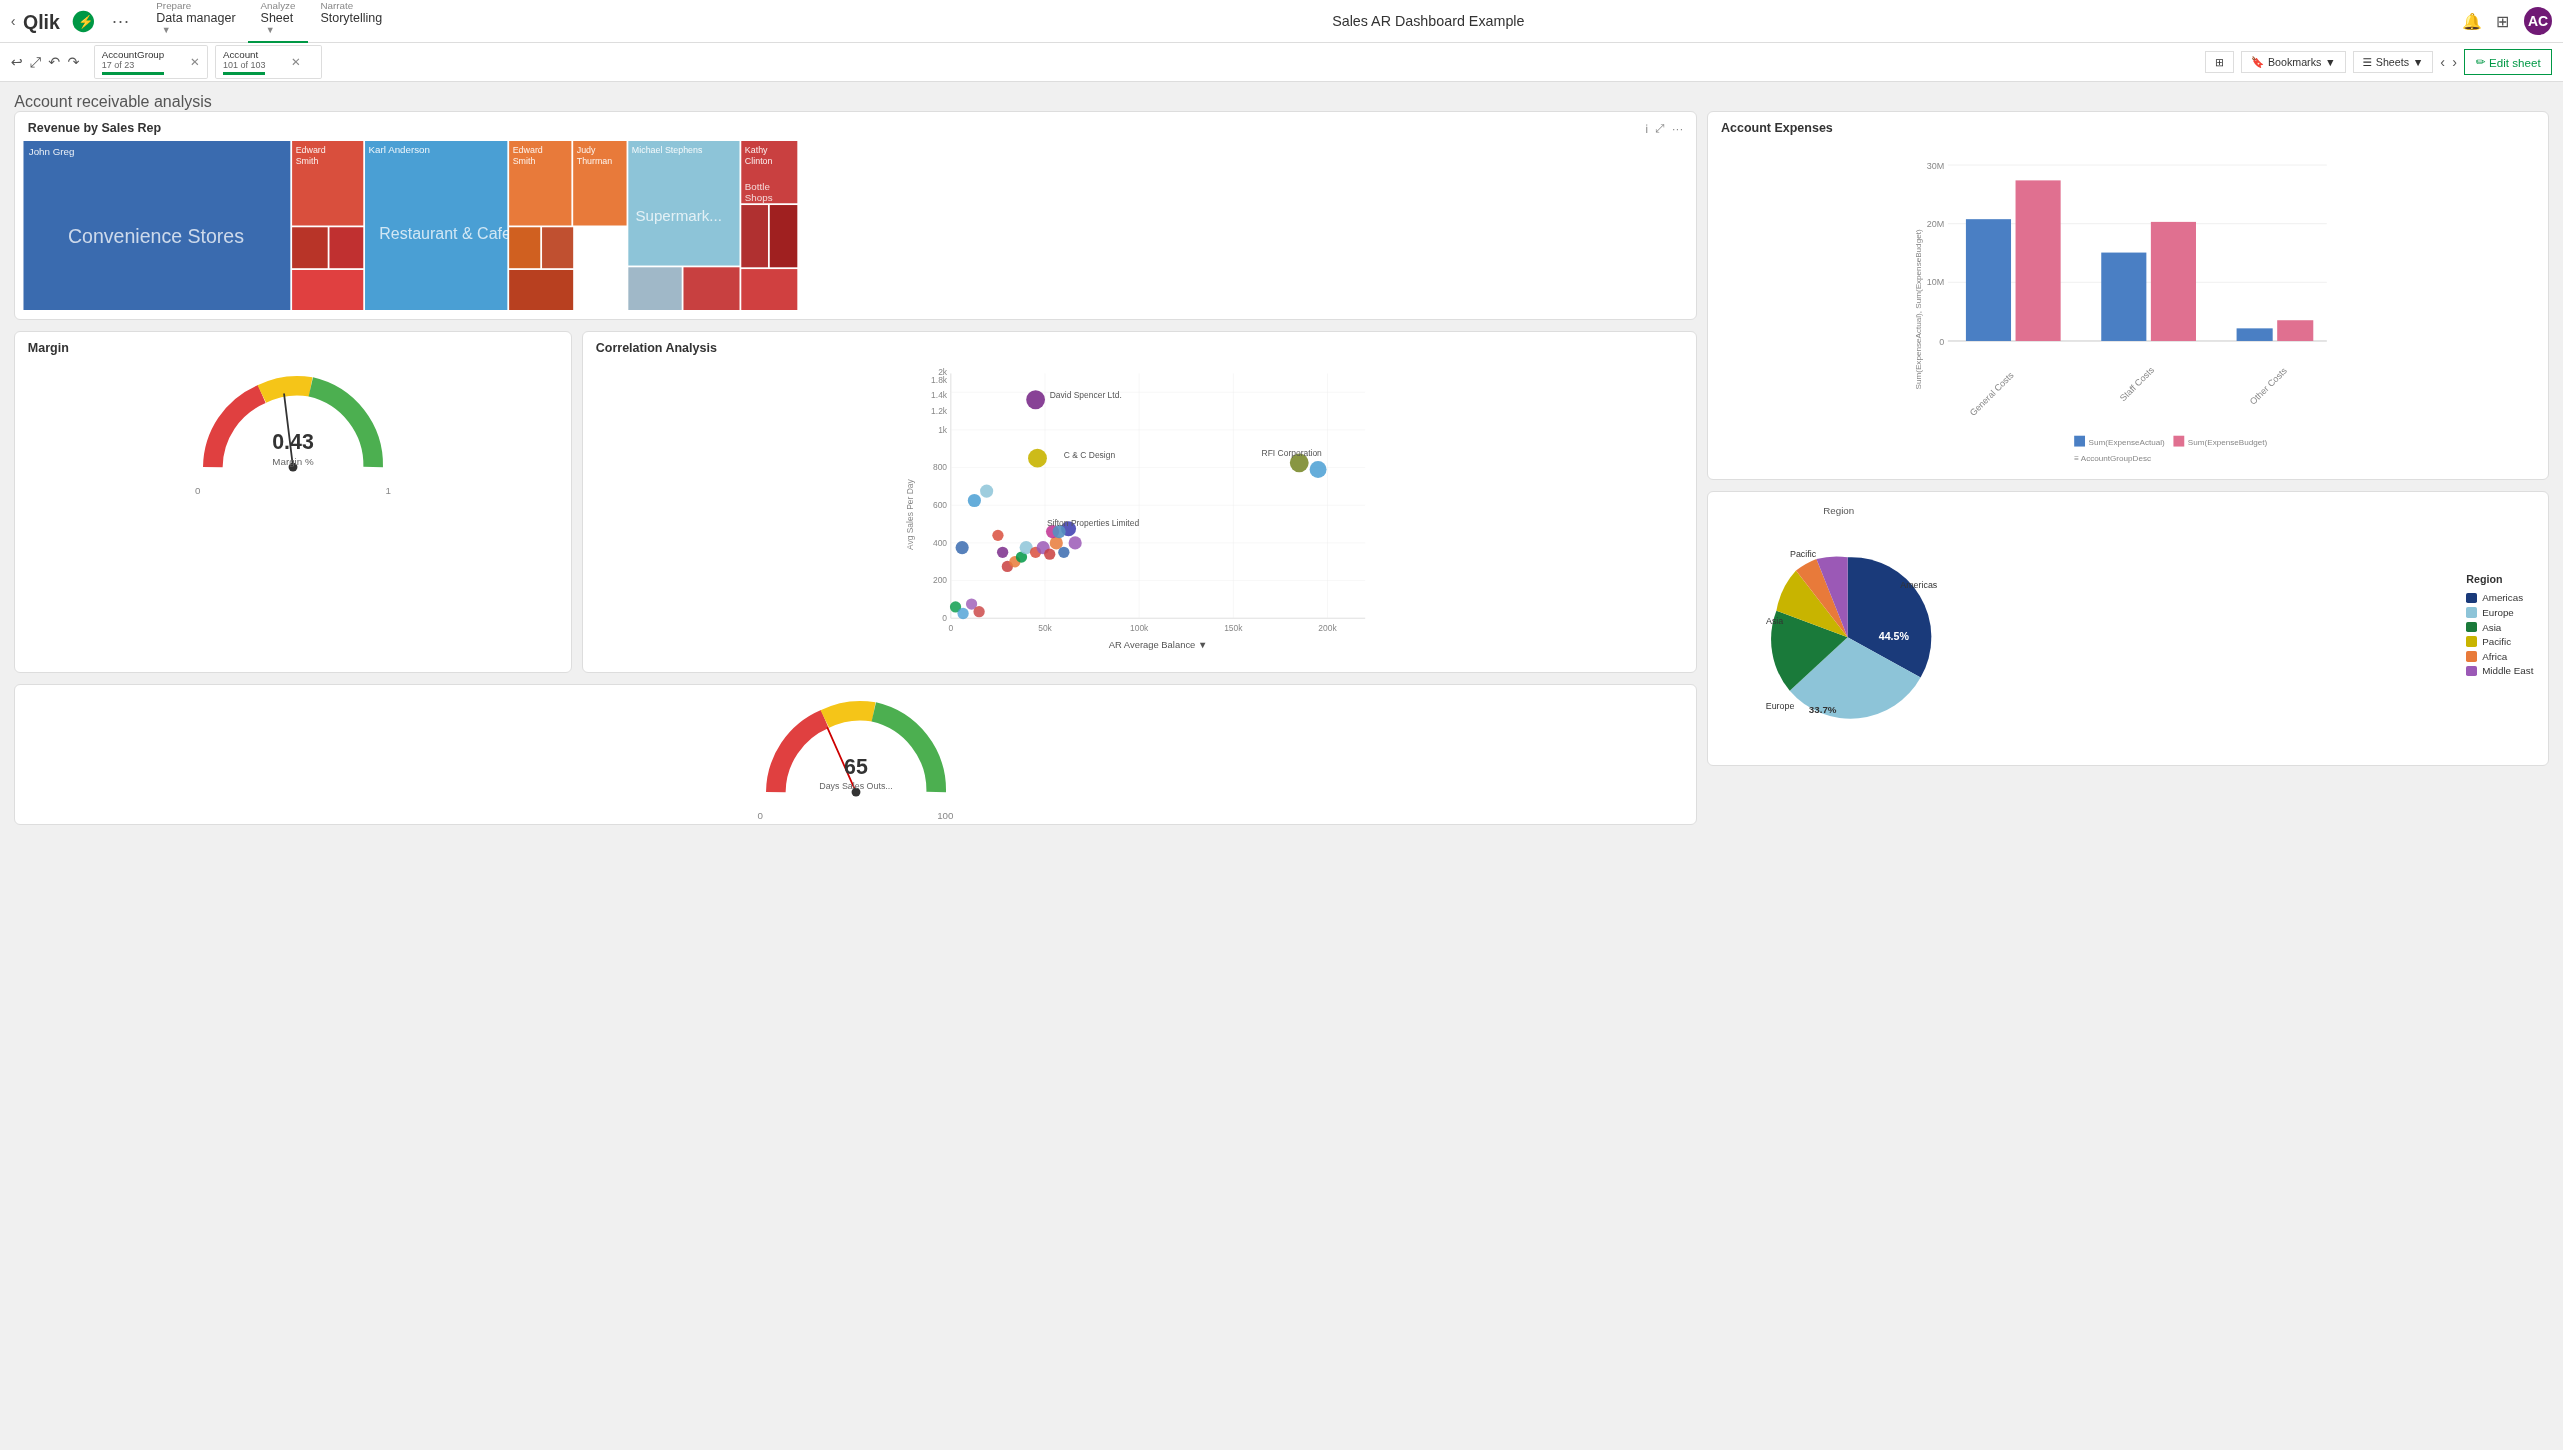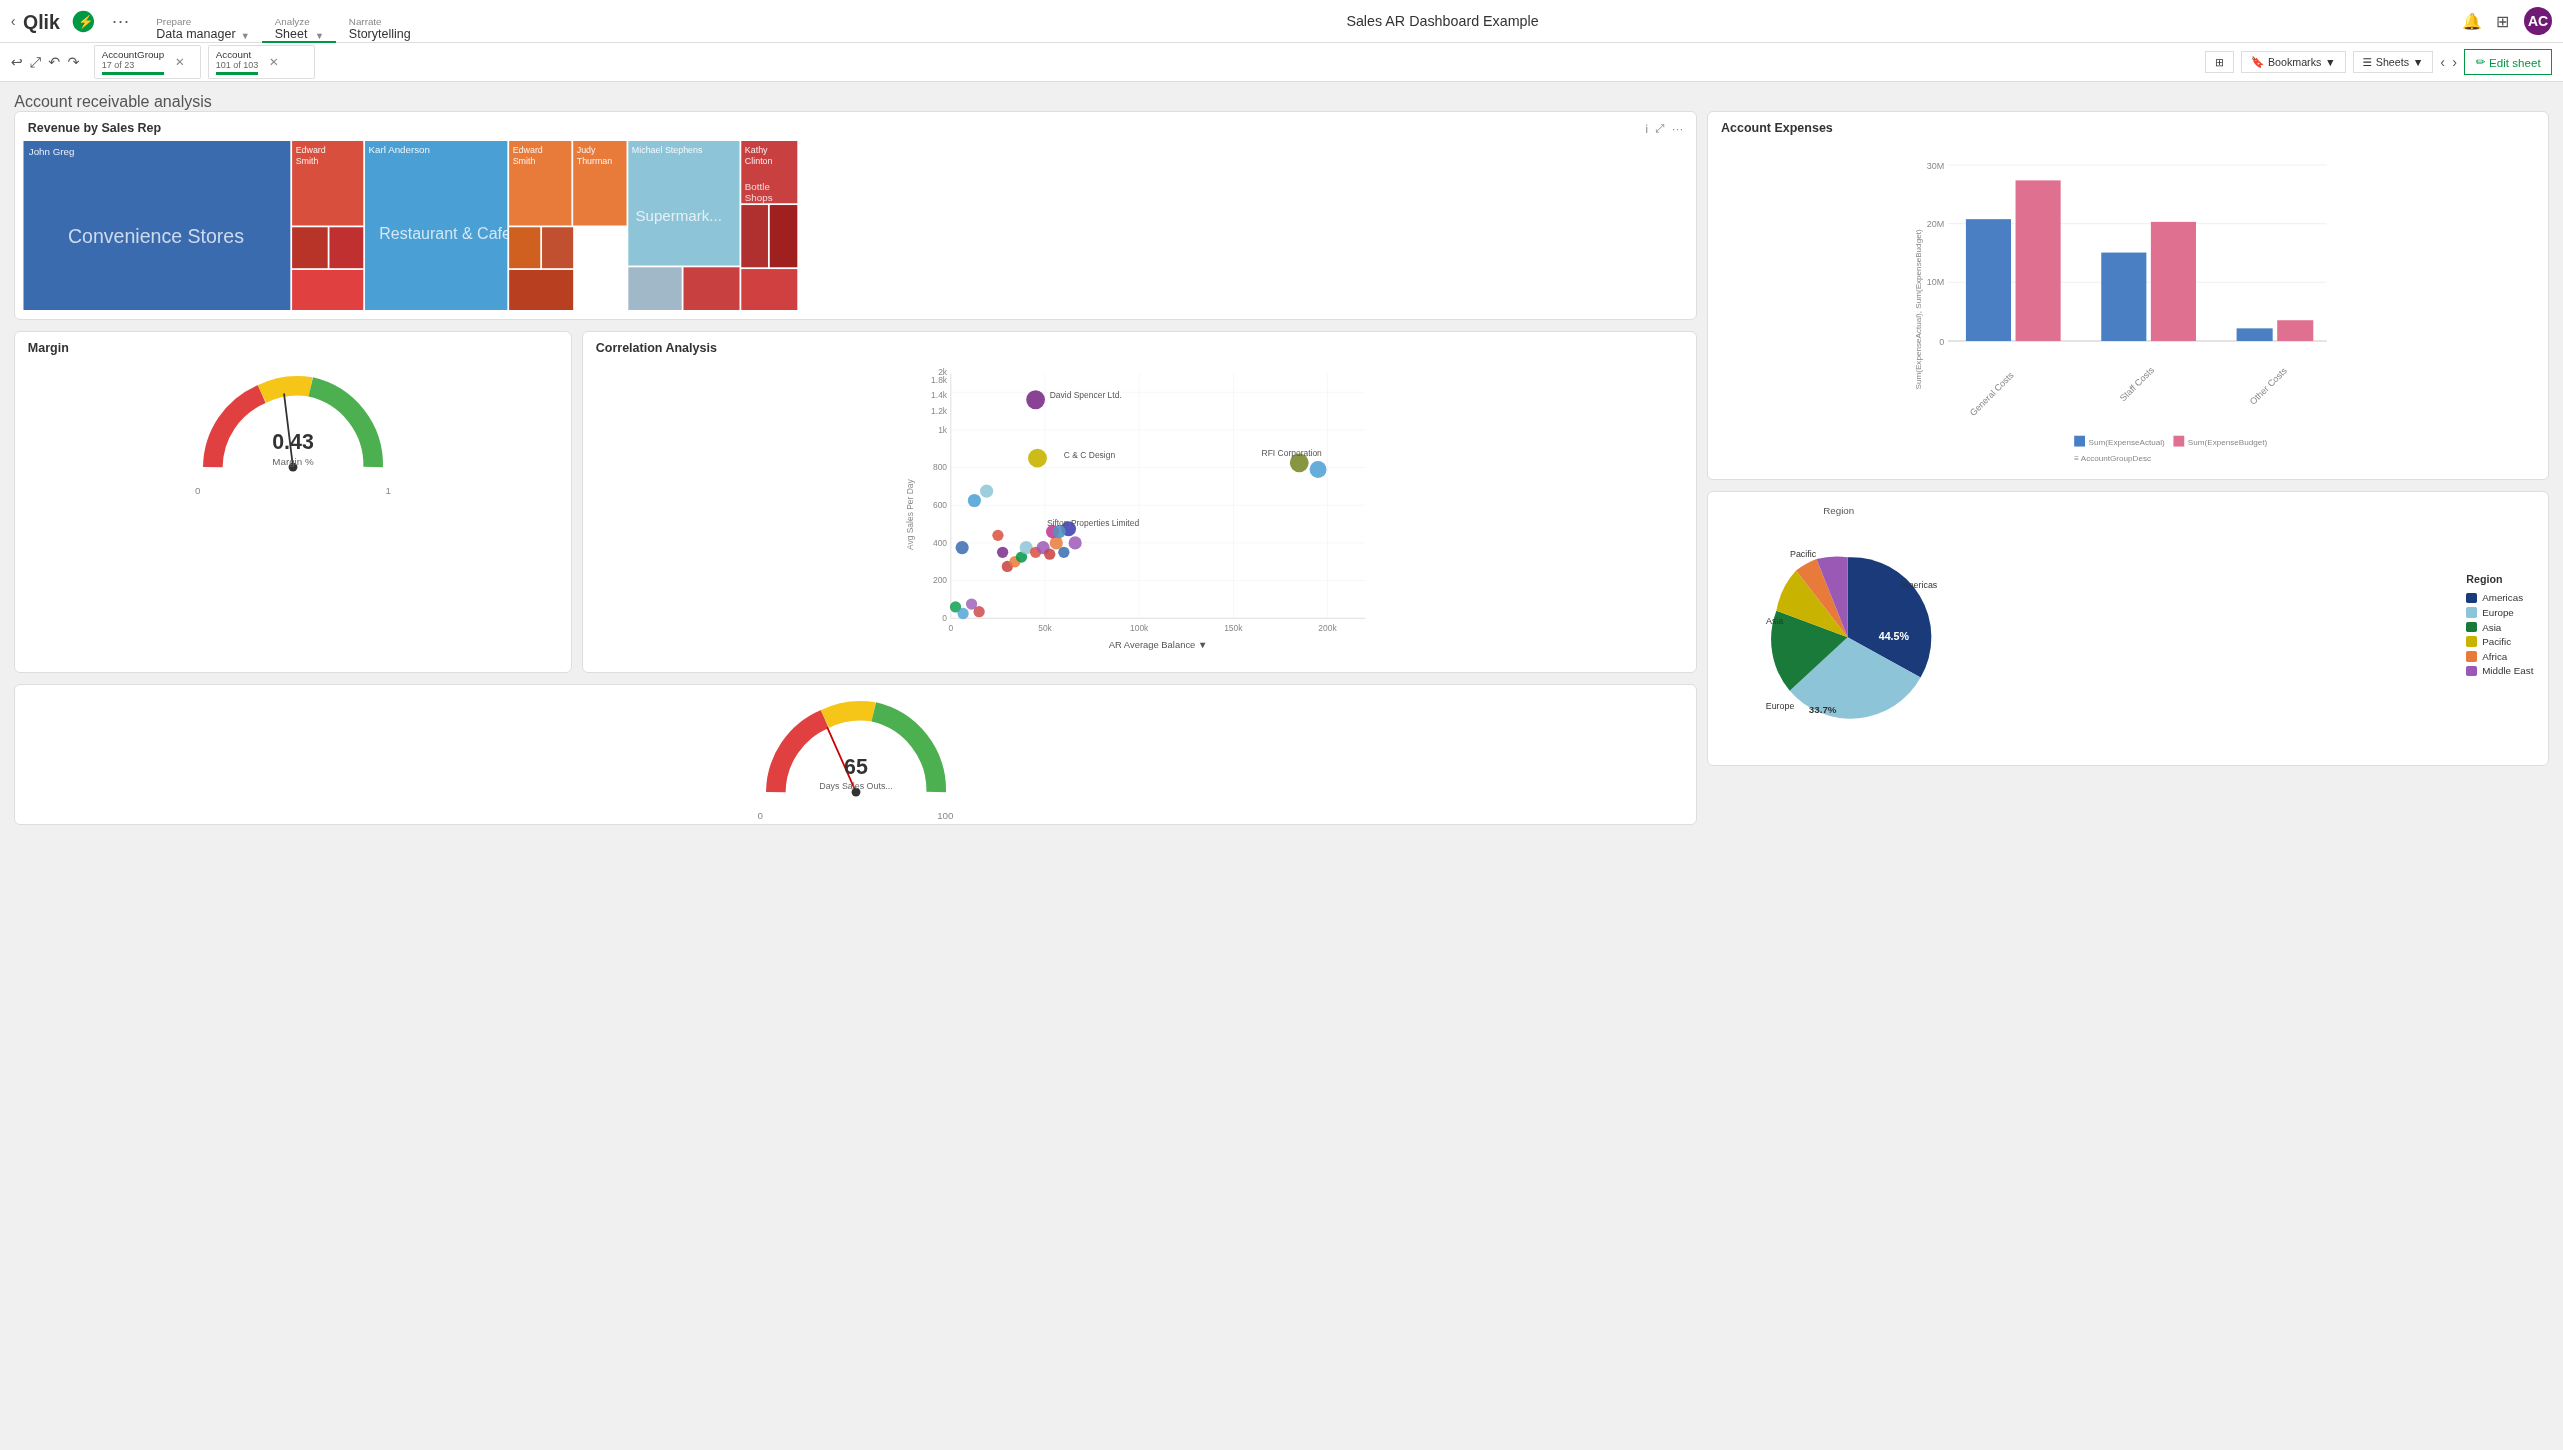--- a/index.html
+++ b/index.html
@@ -6,39 +6,39 @@
     body { font-family: 'Segoe UI', Arial, sans-serif; background: #f0f0f0; font-size: 11.6px; color: #333; }
 
     
     .top-nav {
       display: flex; align-items: center; background: #fff; border-bottom: 0.9px solid #ddd;
       height: 43px; padding: 0 10.7px; gap: 0;
     }
     .nav-back { color: #555; font-size: 14.3px; margin-right: 7.1px; cursor: pointer; }
     .qlik-logo { display: flex; align-items: center; margin-right: 18px; }
     .nav-dots { font-size: 18px; color: #555; margin-right: 14.3px; cursor: pointer; }
-    .nav-item { display: flex; align-items: flex-end; padding: 0 12.5px; height: 43px; cursor: pointer; border-bottom: 2.7px solid transparent; }
+    .nav-item { display: flex; align-items: flex-start; padding: 0 12.5px; height: 43px; cursor: pointer; border-bottom: 2.7px solid transparent; flex-direction: column; }
     .nav-item.active { border-bottom: 2.7px solid #009845; }
     .nav-item-label { font-size: 9.8px; color: #888; }
     .nav-item-main { font-size: 12.5px; color: #333; font-weight: 500; }
     .nav-item-arrow { color: #888; margin-left: 5.3px; font-size: 9px; }
     .nav-title { flex: 1; text-align: center; font-size: 14.3px; font-weight: 500; color: #333; }
     .nav-icons { display: flex; align-items: center; gap: 14.3px; }
     .nav-icon-btn { color: #555; font-size: 16px; cursor: pointer; }
     .nav-user { width: 28.5px; height: 28.5px; border-radius: 50%; background: #701a75; color: #fff; display: flex; align-items: center; justify-content: center; font-size: 14px; font-weight: bold; cursor: pointer; }
 
     
     .filter-bar {
       display: flex; align-items: center; background: #fff; border-bottom: 0.9px solid #ddd;
       height: 39px; padding: 0 10.7px; gap: 7.1px;
     }
     .filter-icons { display: flex; gap: 7.1px; margin-right: 7.1px; }
     .filter-icon { color: #555; font-size: 14.3px; cursor: pointer; }
     .filter-chip {
-      display: flex; align-items: center; gap: 7px; padding: 3.6px 7.1px;
+      display: flex; align-items: center; gap: 22px; padding: 3.6px 7.1px;
       border: 0.9px solid #ddd; border-radius: 1.8px; background: #fff; cursor: pointer;
       min-width: 107px;
     }
     .filter-chip-inner { display: flex; flex-direction: column; }
     .filter-chip-label { font-size: 9.8px; color: #333; font-weight: 500; }
     .filter-chip-sub { font-size: 9px; color: #666; }
     .filter-chip-bar { height: 2.7px; background: #009845; width: 100%; margin-top: 1.8px; }
     .filter-chip-close { color: #888; cursor: pointer; margin-left: 3.6px; }
     .filter-spacer { flex: 1; }
     .filter-right { display: flex; align-items: center; gap: 7.1px; }

